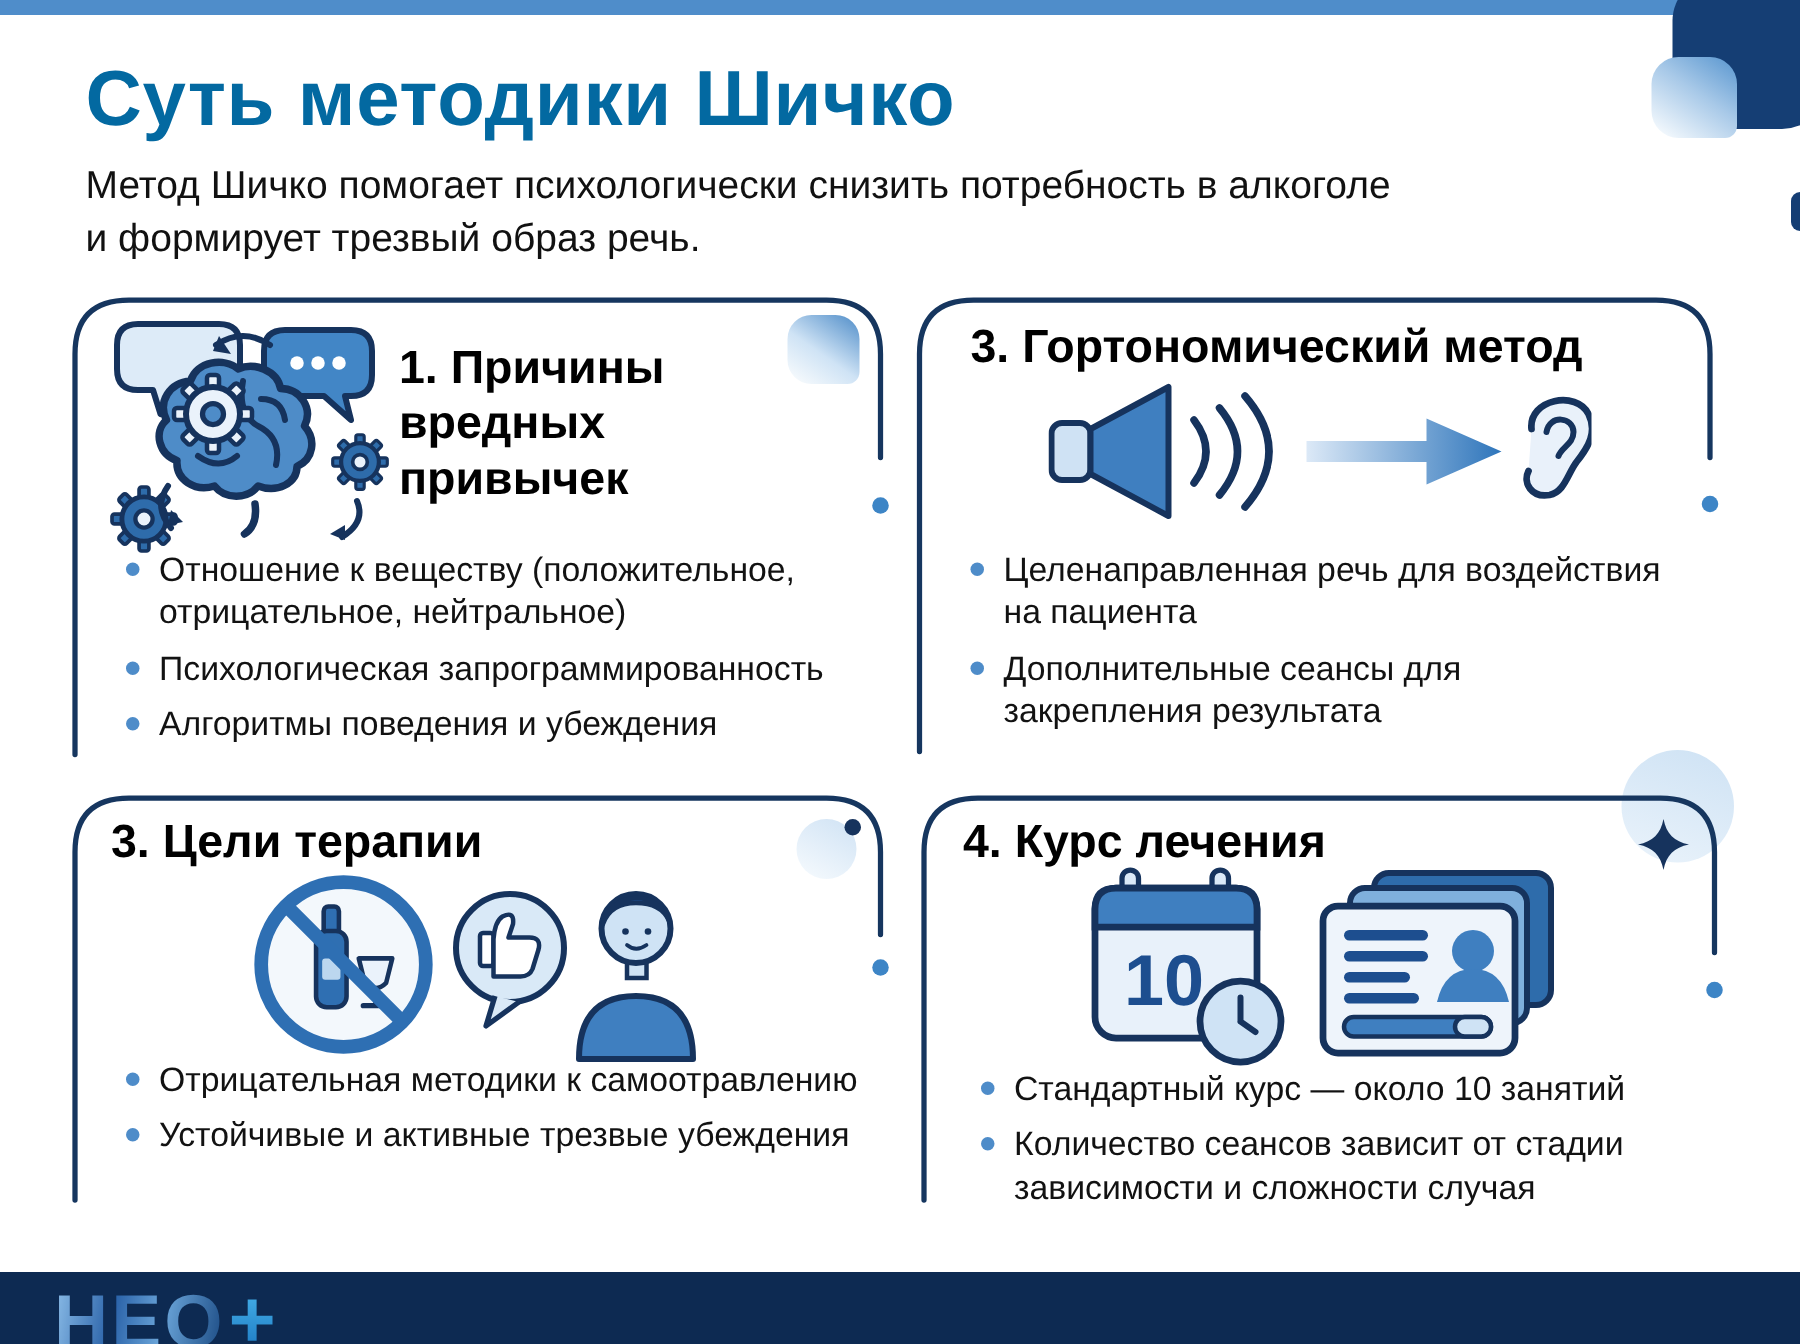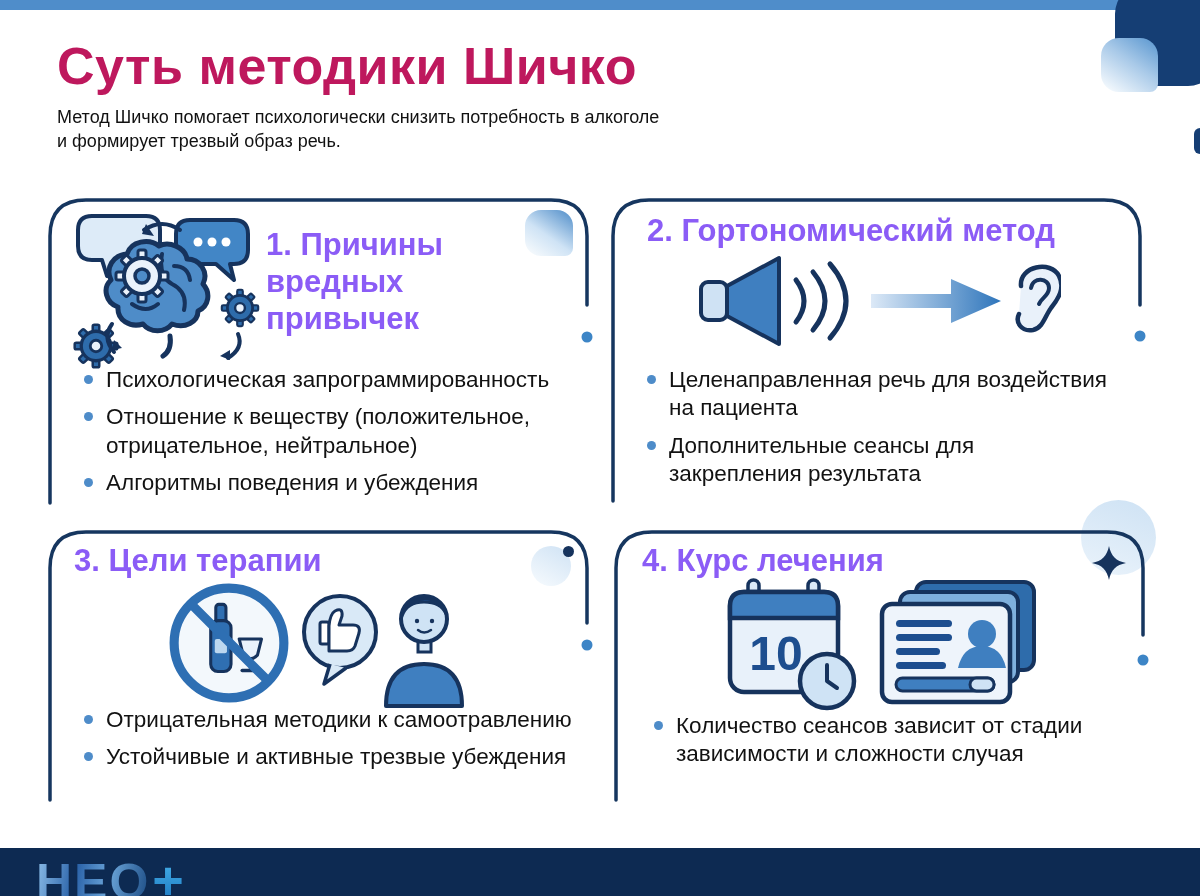--- a/index.html
+++ b/index.html
@@ -12,32 +12,32 @@
   .corner-blob{position:absolute;top:-16px;right:-18px;width:103px;height:102px;
                background:#153e74;border-radius:30px;}
   .corner-grad{position:absolute;top:38px;left:1101px;width:57px;height:54px;
                border-radius:18px 18px 8px 18px;
                background:linear-gradient(215deg,#5795cf 0%,#a8c9e8 45%,#f7fbfe 95%);}
   .edge-sliver{position:absolute;top:128px;right:0;width:6px;height:26px;
                background:#153e74;border-radius:6px 0 0 6px;}
 
   
   .page-title{position:absolute;left:57px;top:36px;margin:0;font-size:52px;font-weight:700;
-              color:#be185d;letter-spacing:.5px;}
-  .subtitle{position:absolute;left:57px;top:106px;font-size:18px;line-height:1.33;color:#111;}
+              color:#0369a1;letter-spacing:.5px;}
+  .subtitle{position:absolute;left:57px;top:106px;font-size:26px;line-height:1.33;color:#111;}
 
   
   .card{position:absolute;z-index:2;}
   .card-1{left:48px;top:198px;width:541px;height:307px;}
   .card-2{left:611px;top:198px;width:531px;height:305px;}
   .card-3{left:48px;top:530px;width:541px;height:272px;}
   .card-4{left:614px;top:530px;width:531px;height:272px;}
   .card-border{position:absolute;left:0;top:0;width:100%;height:100%;overflow:visible;}
 
-  .card h2{position:absolute;margin:0;font-size:31px;font-weight:700;color:#8b5cf6;line-height:1.2;}
+  .card h2{position:absolute;margin:0;font-size:31px;font-weight:700;color:#000000;line-height:1.2;}
   .card-1 h2{left:218px;top:28px;width:250px;}
   .card-2 h2{left:36px;top:14px;width:490px;}
   .card-3 h2{left:26px;top:12px;width:400px;}
   .card-4 h2{left:28px;top:12px;width:400px;}
 
   .card ul{position:absolute;margin:0;padding:0;list-style:none;}
   .card li{position:relative;padding-left:24px;font-size:22.5px;line-height:1.26;
            color:#121212;margin-bottom:9px;}
   .card li::before{content:"";position:absolute;left:2px;top:9px;width:9px;height:9px;
                    border-radius:50%;background:#4e8cc9;}
@@ -158,32 +158,32 @@
         <circle r="18" fill="#2e6cab" stroke="#16335d" stroke-width="4"></circle>
         <circle r="7" fill="#eaf2fb" stroke="#16335d" stroke-width="3.5"></circle>
       </g>
       <path d="M50 116 q-10 14 2 28" fill="none" stroke="#16335d" stroke-width="4" stroke-linecap="round"></path>
       <path d="M50 142 l2 -10 8 8 z" fill="#16335d"></path>
       <path d="M176 126 q6 14 -10 24" fill="none" stroke="#16335d" stroke-width="4" stroke-linecap="round"></path>
       <path d="M168 152 l0 -10 -10 6 z" fill="#16335d"></path>
     </svg>
     <h2>1. Причины вредных привычек</h2>
     <ul>
+      <li>Отношение к веществу (положительное, отрицательное, нейтральное)</li>
       <li>Психологическая запрограммированность</li>
-      <li>Отношение к веществу (положительное, отрицательное, нейтральное)</li>
       <li>Алгоритмы поведения и убеждения</li>
     </ul>
   </section>
 
   <section class="card card-2">
     <svg class="card-border" viewBox="0 0 531 305">
       <path d="M2 303 V38 Q2 2 38 2 H493 Q529 2 529 38 V107" fill="none" stroke="#16365f" stroke-width="3.5" stroke-linecap="round"></path>
       <circle cx="529" cy="138" r="5.5" fill="#3d85c6"></circle>
     </svg>
-    <h2>2. Гортономический метод</h2>
+    <h2>3. Гортономический метод</h2>
     <svg class="icon speaker-row" viewBox="0 0 362 102">
       <defs>
         <linearGradient id="ag" x1="0" y1="0" x2="1" y2="0">
           <stop offset="0" stop-color="#dce9f7"></stop>
             <stop offset="1" stop-color="#2e75bb"></stop>
         </linearGradient>
       </defs>
       <rect x="2" y="32" width="26" height="38" rx="7" fill="#cfe2f4" stroke="#16335d" stroke-width="4"></rect>
       <path d="M28 36 L80 8 L80 94 L28 66 z" fill="#3f7fc0" stroke="#16335d" stroke-width="4" stroke-linejoin="round"></path>
       <path d="M97 30 q16 21 0 42" fill="none" stroke="#16335d" stroke-width="5" stroke-linecap="round"></path>
@@ -262,20 +262,21 @@
       <rect x="24" y="40" width="56" height="7" rx="3.5" fill="#1d4e8f"></rect>
       <rect x="24" y="54" width="56" height="7" rx="3.5" fill="#1d4e8f"></rect>
       <rect x="24" y="68" width="44" height="7" rx="3.5" fill="#1d4e8f"></rect>
       <rect x="24" y="82" width="50" height="7" rx="3.5" fill="#1d4e8f"></rect>
       <circle cx="110" cy="54" r="14" fill="#3f7fc0"></circle>
       <path d="M86 88 q5 -22 24 -22 q19 0 24 22 z" fill="#3f7fc0"></path>
       <rect x="24" y="98" width="98" height="13" rx="6.5" fill="#3f7fc0" stroke="#16335d" stroke-width="3"></rect>
       <rect x="98" y="98" width="24" height="13" rx="6.5" fill="#cfe3f5" stroke="#16335d" stroke-width="3"></rect>
     </svg>
     <ul>
+      <li>Стандартный курс — около 10 занятий</li>
       <li>Количество сеансов зависит от стадии зависимости и сложности случая</li>
     </ul>
   </section>
 
   <div class="footer">
     <div class="logo">
       <span class="neo">НЕО</span><span class="plus">+</span>
     </div>
   </div>
 

